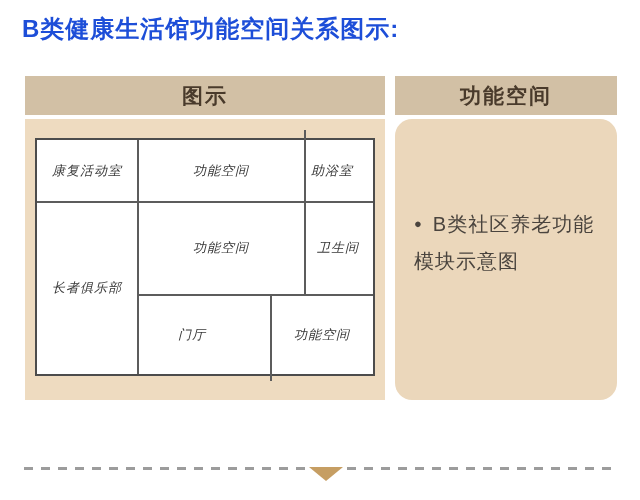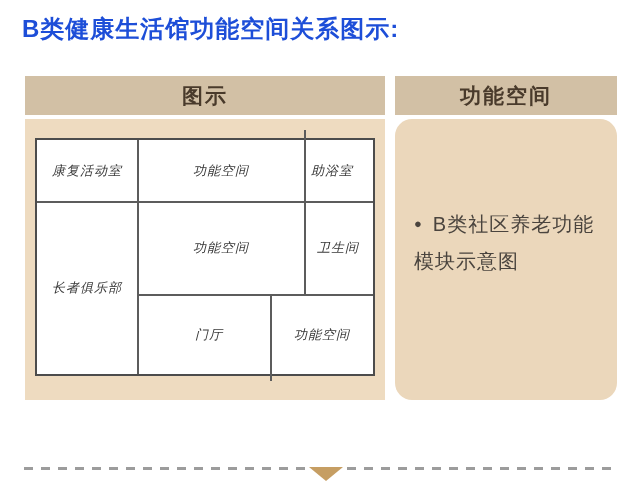--- a/index.html
+++ b/index.html
@@ -40,21 +40,21 @@
   .room{
     position:absolute;transform:translate(-50%,-50%);
     font-size:13px;color:#383838;white-space:nowrap;letter-spacing:1px;font-style:italic;
   }
   .room-rehab{left:50px;top:31px;}
   .room-health{left:184px;top:31px;}
   .room-bath{left:295px;top:31px;}
   .room-school{left:50px;top:148px;}
   .room-club{left:184px;top:108px;}
   .room-wc{left:301px;top:108px;}
-  .room-hall{left:172px;top:195px;}
+  .room-hall{left:155px;top:195px;}
   .room-mall{left:285px;top:195px;}
   
   .note{
     position:absolute;left:19px;top:86px;width:192px;
     font-size:20px;line-height:37px;color:#4a443e;letter-spacing:1px;
   }
   .note .bullet{
     font-size:13px;margin-right:10px;vertical-align:3px;color:#4a443e;
   }
   

